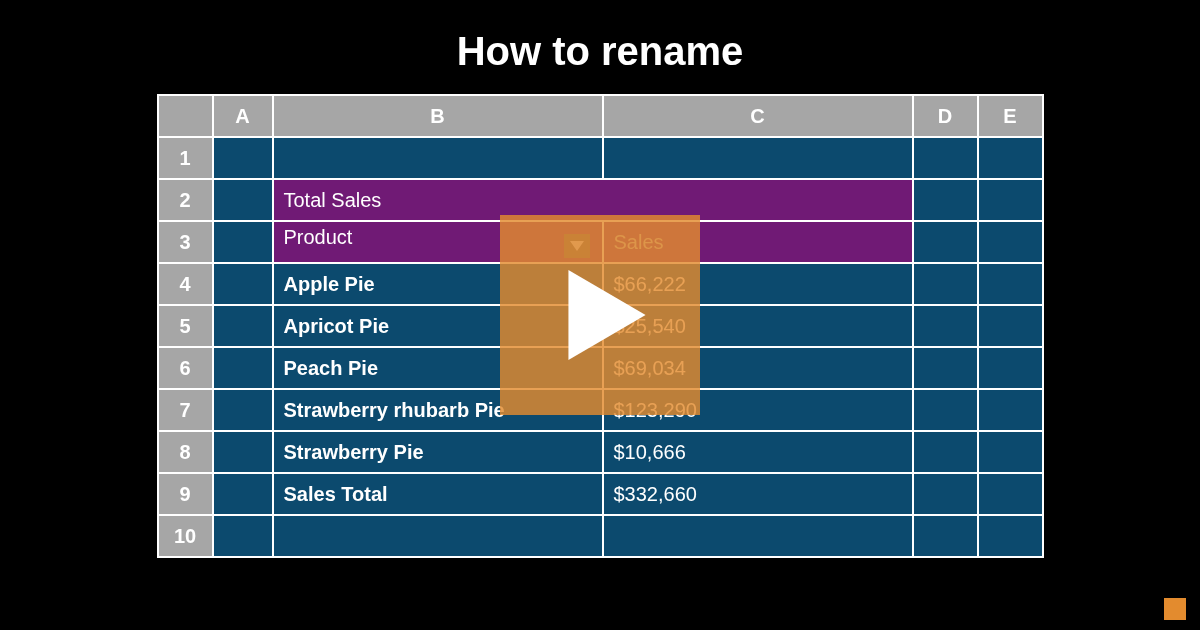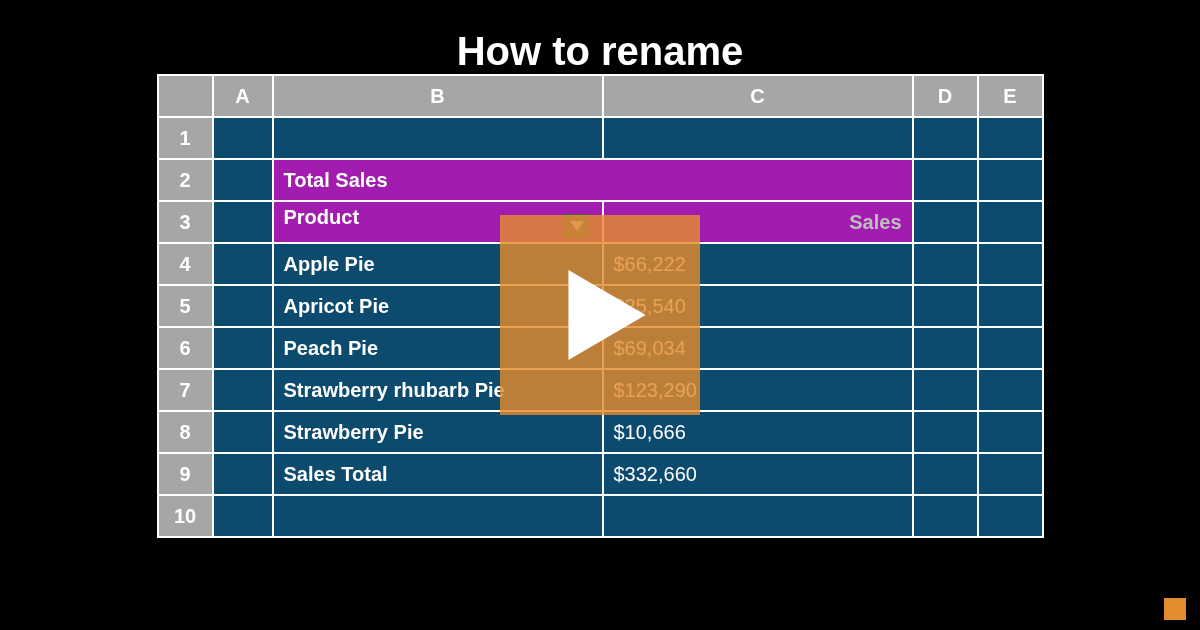--- a/index.html
+++ b/index.html
@@ -11,20 +11,21 @@
     font-family: "Segoe UI", Arial, sans-serif;
     color: #fff;
     position: relative;
   }
   .title {
     text-align: center;
     font-weight: 700;
     font-size: 40px;
     line-height: 1.15;
     padding-top: 28px;
+    padding-bottom: 20px;
   }
   .sheet-wrap {
     display: flex;
     justify-content: center;
   }
   table.sheet {
     border-collapse: collapse;
     background: #000;
   }
   table.sheet th, table.sheet td {
@@ -57,26 +58,26 @@
   .col-C { width: 310px; }
   .col-D { width: 65px; }
   .col-E { width: 65px; }
   td.cell {
     background: #0c4a6e;
     padding: 0 10px;
   }
   td.cell.left { text-align: left; font-weight: 600; }
   td.cell.right { text-align: left; font-weight: 400; }
   td.pivot-head {
-    background: #a21caf;
-    font-weight: 700;
+    background: #701a75;
+    font-weight: 400;
     padding: 0 10px;
     text-align: left;
   }
-  td.pivot-head.dim { color: #bfbfbf; text-align: right; }
+  td.pivot-head.dim { color: #bfbfbf; }
   .dropdown-icon {
     float: right;
     display: inline-flex;
     align-items: center;
     justify-content: center;
     width: 26px;
     height: 24px;
     background: #595959;
     margin-top: 8px;
     margin-right: 2px;

